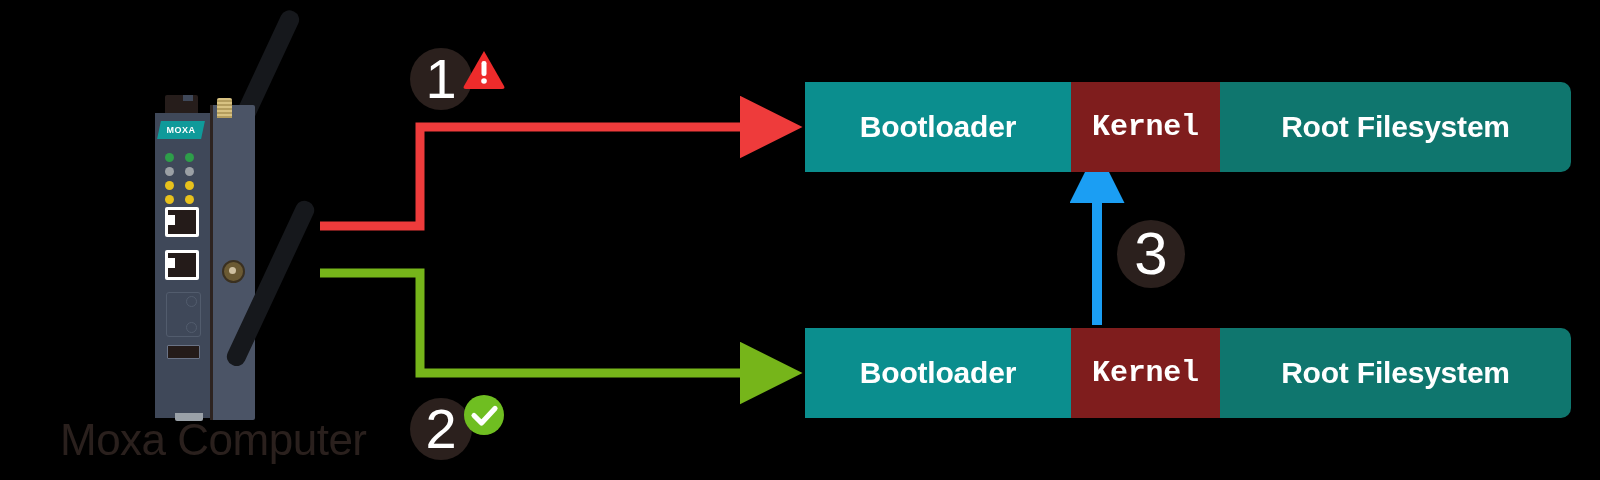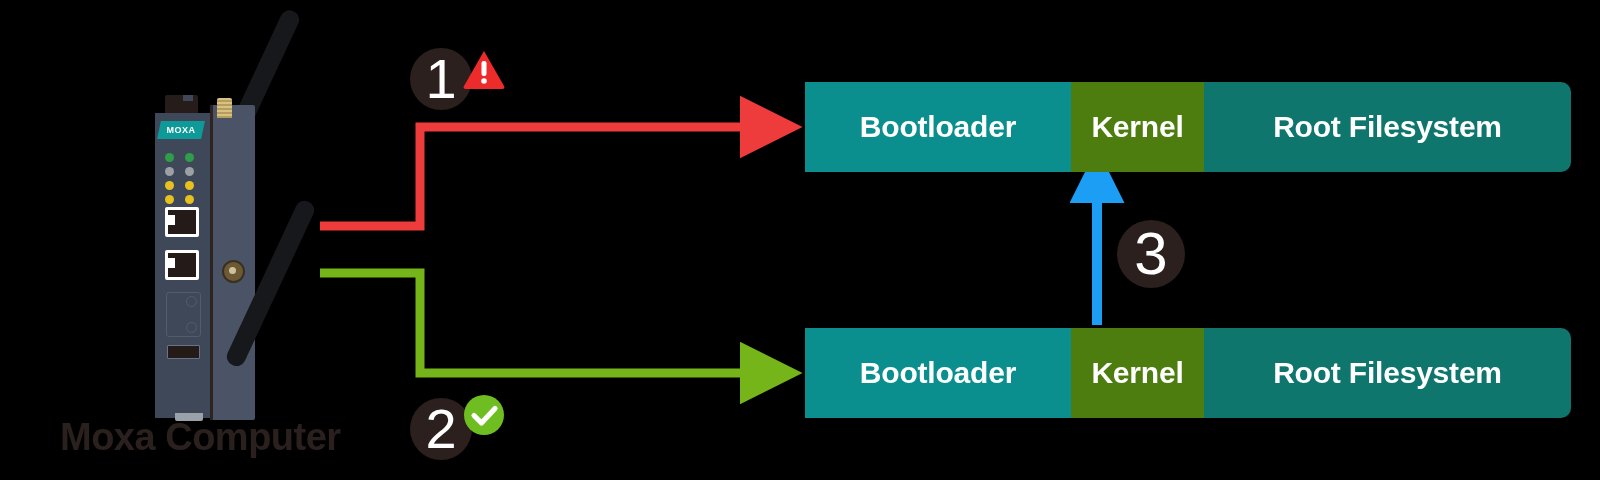--- a/index.html
+++ b/index.html
@@ -3,21 +3,21 @@
 <meta charset="utf-8">
 <style>
   html,body{margin:0;padding:0;background:#000;}
   body{width:1600px;height:480px;overflow:hidden;font-family:"Liberation Sans",sans-serif;}
   #stage{position:relative;width:1600px;height:480px;background:#000;}
 
   
   .canvas-bg{position:absolute;left:60px;top:0;width:1480px;height:480px;background:#000;}
   .device-label{
     position:absolute;left:60px;top:418px;
-    font-size:38px;font-weight:bold;color:#2a201d;
+    font-size:44px;font-weight:normal;color:#2a201d;
     letter-spacing:-0.5px;line-height:1;white-space:nowrap;
   }
 
   
   .device{position:absolute;left:155px;top:95px;width:105px;height:325px;}
   .dev-side{position:absolute;left:56px;top:10px;width:44px;height:315px;background:#4b5466;border-radius:2px;}
   .dev-face{position:absolute;left:0px;top:18px;width:57px;height:305px;background:#3f4859;}
   .dev-seam{position:absolute;left:55px;top:10px;width:3px;height:315px;background:#2d2320;}
   .dev-top-conn{position:absolute;left:10px;top:0px;width:33px;height:22px;background:#261d1b;border-radius:2px 2px 0 0;}
   .dev-top-notch{position:absolute;left:18px;top:0px;width:10px;height:6px;background:#3f4859;}
@@ -64,21 +64,21 @@
   .status-mark.warn{left:462px;top:48px;}
   .status-mark.ok{left:462px;top:393px;}
 
   
   .fw-row{position:absolute;left:767px;width:766px;height:90px;display:flex;border-radius:10px;overflow:hidden;padding-left:38px;}
   .fw-row.top{top:82px;}
   .fw-row.bottom{top:328px;}
   .seg{display:flex;align-items:center;justify-content:center;color:#fff;
        font-size:30px;font-weight:bold;letter-spacing:-0.2px;}
   .seg.bootloader{width:266px;background:#0b8e8e;}
-  .seg.kernel{width:133px;background:#4d7c0f;}
+  .seg.kernel{width:149px;background:#7f1d1d;font-family:Liberation Mono, monospace;}
   .seg.rootfs{flex:1;background:#0f766e;}
 </style>
 </head>
 <body>
 
 <div id="stage">
 
   <div class="canvas-bg"></div>
 
   <div class="device">

